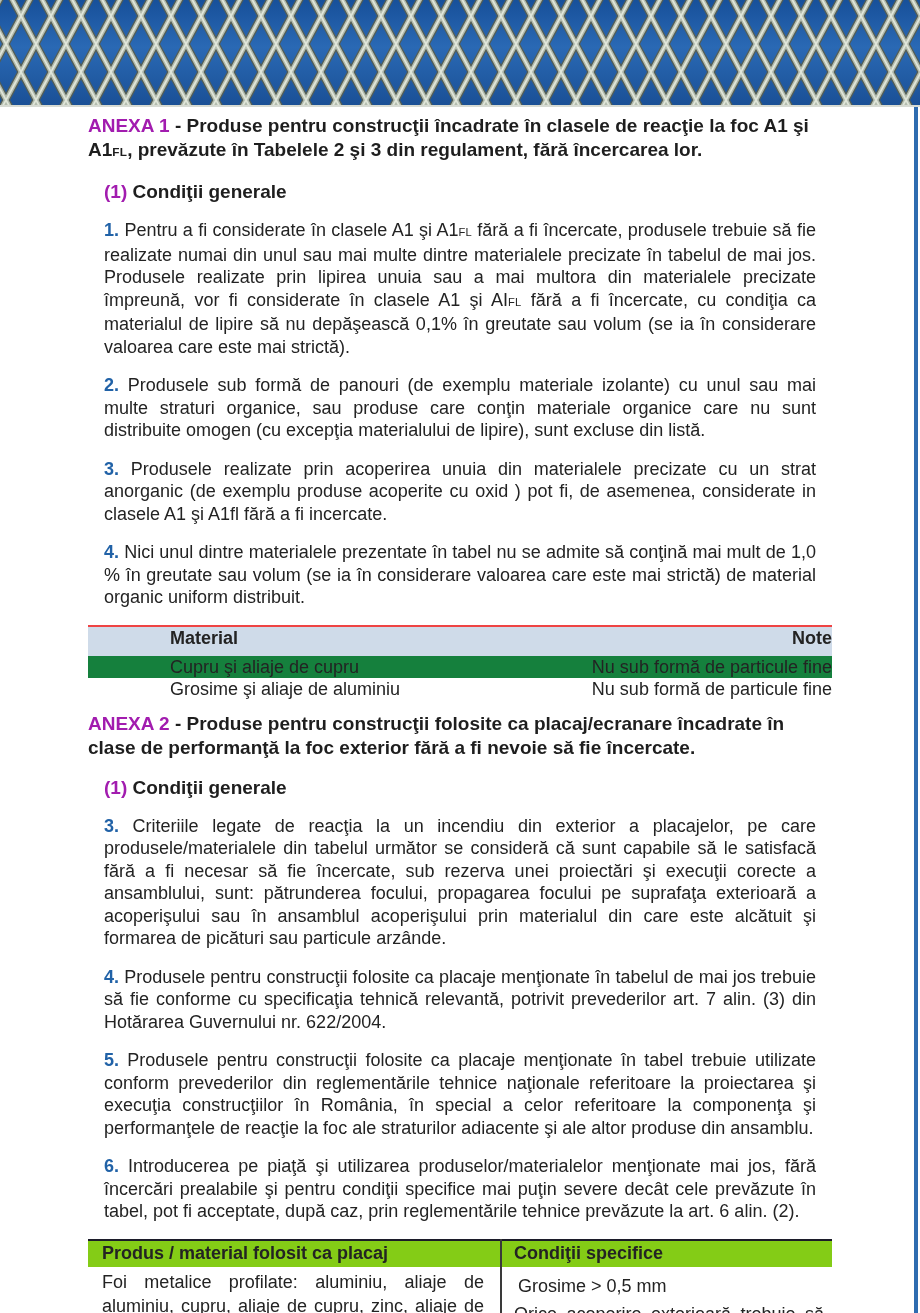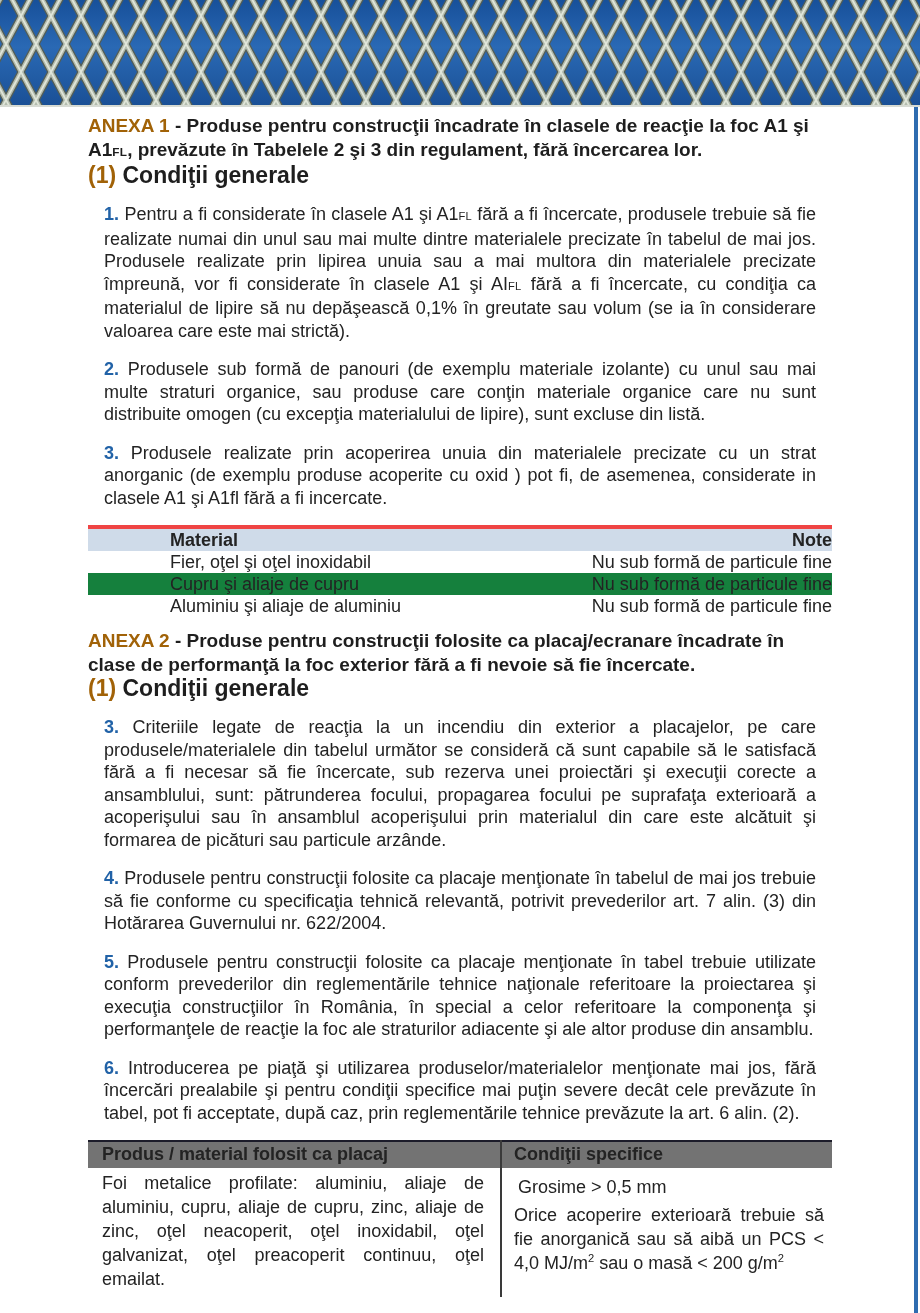--- a/index.html
+++ b/index.html
@@ -24,50 +24,50 @@
   }
   .h{
     margin:0;
     font-weight:bold;
     font-size:19px;
     line-height:24px;
     color:#1e1e1e;
     text-align:left;
   }
   .subh{
-    margin:0;
+    margin:16px;
     font-weight:bold;
-    font-size:23px;
+    font-size:19px;
     line-height:23px;
     color:#1e1e1e;
   }
   .para{
     margin:16px;
     font-size:18px;
     line-height:22.5px;
     text-align:justify;
     color:#232323;
   }
-  .bl{color:#a16207;}
+  .bl{color:#a21caf;}
   .num{color:#2162a7;font-weight:bold;}
   .sub{font-size:0.62em;letter-spacing:0.02em;}
   .sup{font-size:0.62em;vertical-align:super;line-height:0;}
   
   .t1{width:744px;margin:8px 0 12px 0;border-collapse:collapse;table-layout:fixed;}
   .t1 td{padding:0;font-size:18px;line-height:22px;vertical-align:top;}
   .t1 .hdr td{font-weight:bold;}
   .t1 tr{height:22px;}
-  .t1 .hdr{background:#cfdbe9;border-top:4px solid #ef4444;height:23px;}
+  .t1 .hdr{background:#cfdbe9;border-top:2px solid #ef4444;height:30px;}
   .t1 .shade{background:#15803d;}
   .t1 .c1{width:390px;padding-left:82px;}
   .t1 .c2{padding-left:0;text-align:right;}
   
   .t2{width:744px;margin:12px 0 0 0;border-collapse:collapse;table-layout:fixed;}
   .t2 td{vertical-align:top;font-size:18px;line-height:24px;padding:0;}
-  .t2 .hdr td{background:#737373;border-top:2px solid #1c1c2a;font-weight:bold;height:26px;line-height:25px;}
+  .t2 .hdr td{background:#84cc16;border-top:2px solid #1c1c2a;font-weight:bold;height:26px;line-height:25px;}
   .t2 .c1{width:382px;padding-left:14px;padding-right:16px;border-right:2px solid #3a3a3a;}
   .t2 .c2{padding-left:12px;padding-right:8px;}
   .t2 .body td{padding-top:3px;padding-bottom:6px;}
   .t2 .jt{margin:0;text-align:justify;}
   .t2 .ln{margin:4px;}
 </style>
 </head>
 <body>
 
 <div class="page">
@@ -99,37 +99,34 @@
   </div>
 
   <div class="content">
 
     <p class="h"><span class="bl">ANEXA 1</span><span> - Produse pentru construcţii încadrate în clasele de reacţie la foc A1 şi A1</span><span class="sub">FL</span><span>, prevăzute în Tabelele 2 şi 3 din regulament, fără încercarea lor.</span></p>
     <p class="subh"><span class="bl">(1) </span><span>Condiţii generale</span></p>
 
     <p class="para"><span class="num">1.</span><span> Pentru a fi considerate în clasele A1 şi A1</span><span class="sub">FL</span><span> fără a fi încercate, produsele trebuie să fie realizate numai din unul sau mai multe dintre materialele precizate în tabelul de mai jos. Produsele realizate prin lipirea unuia sau a mai multora din materialele precizate împreună, vor fi considerate în clasele A1 şi AI</span><span class="sub">FL</span><span> fără a fi încercate, cu condiţia ca materialul de lipire să nu depăşească 0,1% în greutate sau volum (se ia în considerare valoarea care este mai strictă).</span></p>
     <p class="para"><span class="num">2.</span><span> Produsele sub formă de panouri (de exemplu materiale izolante) cu unul sau mai multe straturi organice, sau produse care conţin materiale organice care nu sunt distribuite omogen (cu excepţia materialului de lipire), sunt excluse din listă.</span></p>
     <p class="para"><span class="num">3.</span><span> Produsele realizate prin acoperirea unuia din materialele precizate cu un strat anorganic (de exemplu produse acoperite cu oxid ) pot fi, de asemenea, considerate in clasele A1 şi A1fl fără a fi incercate.</span></p>
+    <p class="para"><span class="num">4.</span><span> Nici unul dintre materialele prezentate în tabel nu se admite să conţină mai mult de 1,0 % în greutate sau volum (se ia în considerare valoarea care este mai strictă) de material organic uniform distribuit.</span></p>
 
     <table class="t1">
       <tbody>
         <tr class="hdr">
           <td class="c1">Material</td>
           <td class="c2">Note</td>
         </tr>
-        <tr>
-          <td class="c1">Fier, oţel şi oţel inoxidabil</td>
-          <td class="c2">Nu sub formă de particule fine</td>
-        </tr>
         <tr class="shade">
           <td class="c1">Cupru şi aliaje de cupru</td>
           <td class="c2">Nu sub formă de particule fine</td>
         </tr>
         <tr>
-          <td class="c1">Aluminiu şi aliaje de aluminiu</td>
+          <td class="c1">Grosime şi aliaje de aluminiu</td>
           <td class="c2">Nu sub formă de particule fine</td>
         </tr>
       </tbody>
     </table>
 
     <p class="h"><span class="bl">ANEXA 2</span><span> - Produse pentru construcţii folosite ca placaj/ecranare încadrate în clase de performanţă la foc exterior fără a fi nevoie să fie încercate.</span></p>
     <p class="subh"><span class="bl">(1) </span><span>Condiţii generale</span></p>
 
     <p class="para"><span class="num">3.</span><span> Criteriile legate de reacţia la un incendiu din exterior a placajelor, pe care produsele/materialele din tabelul următor se consideră că sunt capabile să le satisfacă fără a fi necesar să fie încercate, sub rezerva unei proiectări şi execuţii corecte a ansamblului, sunt: pătrunderea focului, propagarea focului pe suprafaţa exterioară a acoperişului sau în ansamblul acoperişului prin materialul din care este alcătuit şi formarea de picături sau particule arzânde.</span></p>
     <p class="para"><span class="num">4.</span><span> Produsele pentru construcţii folosite ca placaje menţionate în tabelul de mai jos trebuie să fie conforme cu specificaţia tehnică relevantă, potrivit prevederilor art. 7 alin. (3) din Hotărarea Guvernului nr. 622/2004.</span></p>

